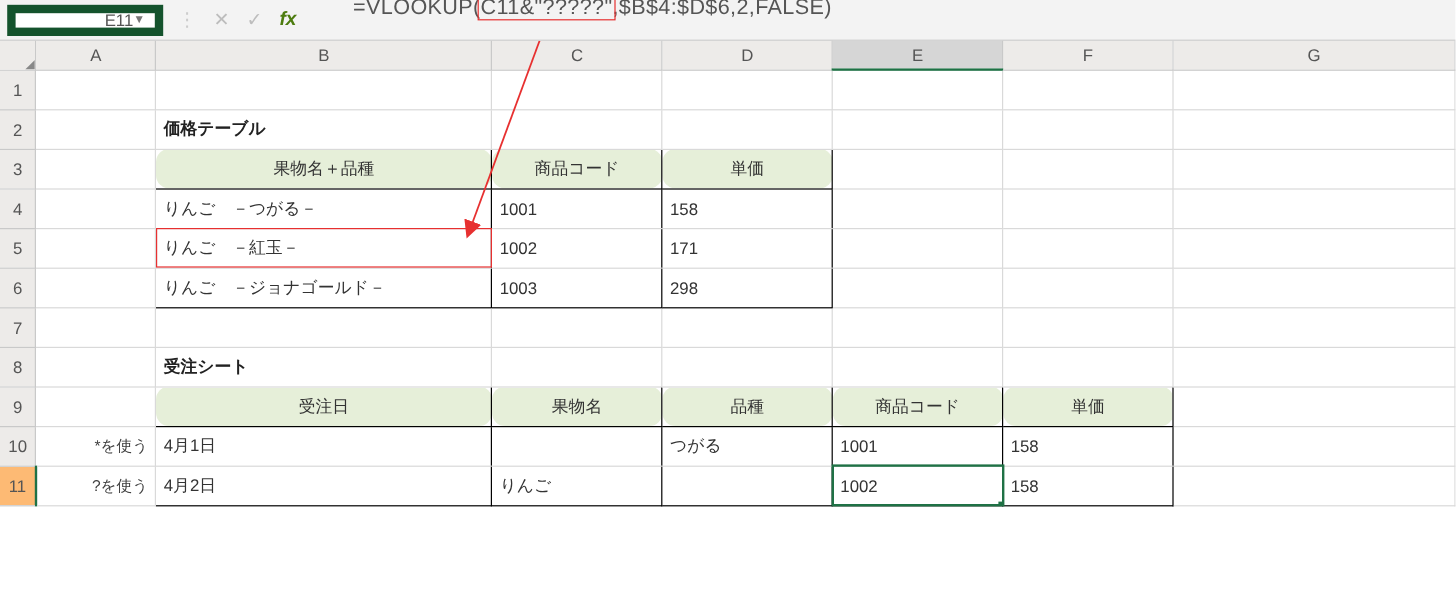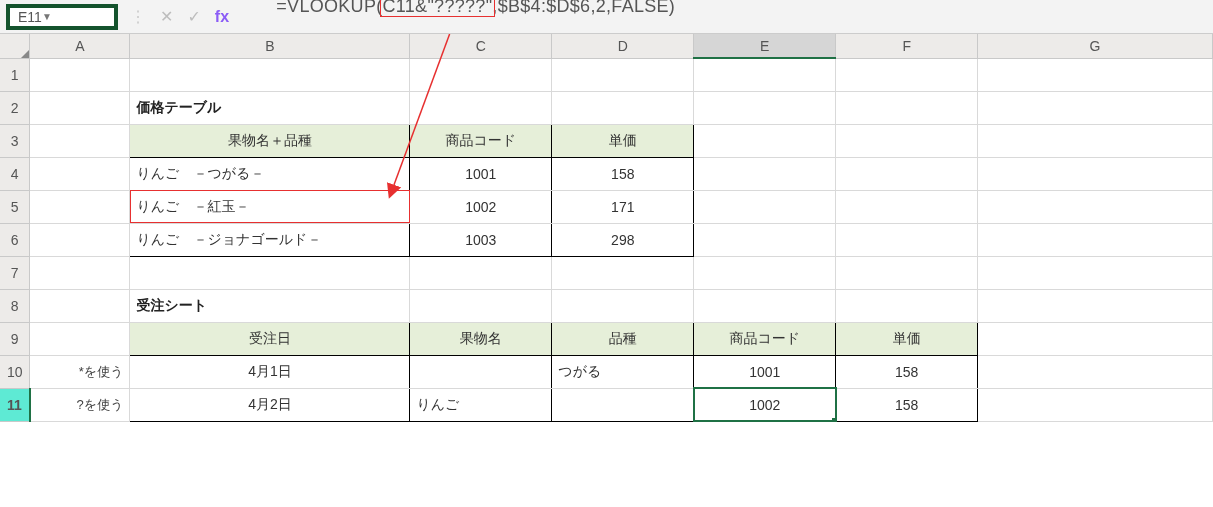--- a/index.html
+++ b/index.html
@@ -15,42 +15,42 @@
 }
 .formula-bar {
   display: flex;
   align-items: center;
   height: 34px;
   background: #f3f3f3;
   border-bottom: 1px solid #ccc;
   position: relative;
 }
 .name-box {
-  width: 112px;
+  width: 130px;
   height: 26px;
   line-height: 24px;
   background: #fff;
-  border: 4px solid #14532d;
+  border: 7px solid #14532d;
   margin: 0 6px;
   padding: 0 8px;
   color: #555;
   display: flex;
   align-items: center;
-  justify-content: flex-start;
+  justify-content: flex-end;
 }
 .name-box .dd { color:#777; font-size: 10px; }
 .fb-icons {
   display: flex;
   align-items: center;
   gap: 14px;
   padding: 0 6px;
   color: #bdbdbd;
 }
 .fb-icons span { font-size: 16px; }
-.fx { color:#8b5cf6; font-weight:bold; font-size:15px;}
+.fx { font-style: italic; color:#4d7c0f; font-weight:bold; font-size:15px;}
 .formula-text {
   flex: 1;
   padding-left: 20px;
   font-size: 18px;
   color: #555;
   letter-spacing: 0.3px;
   white-space: pre;
   position: relative;
 }
 .red-box-formula {
@@ -86,26 +86,26 @@
 .grid thead th.col-E { background:#d6d6d6; border-bottom:2px solid #1f7145; }
 .grid .rowhdr {
   background: #edebe9;
   text-align: center;
   color:#555;
   font-weight:400;
   width: 30px;
   border-right: 1px solid #c9c9c9;
   border-bottom: 1px solid #c9c9c9;
 }
-.grid .rowhdr.row-11 { background:#5eead4; border-right:2px solid #1f7145;font-weight:bold; }
+.grid .rowhdr.row-11 { background:#fdba74; border-right:2px solid #1f7145; }
 .corner { width:30px; background:#edebe9; border-right:1px solid #c9c9c9; border-bottom:1px solid #c9c9c9; }
 .bold { font-weight: bold; color:#222; }
-.right { text-align: center; padding-right: 8px; }
+.right { text-align: left; padding-right: 8px; }
 .left { text-align: left; padding-left: 8px; }
-.hdr-green { background:#e6efd9 !important; text-align:center; }
+.hdr-green { background:#e6efd9 !important; text-align:center;border-radius:11px; }
 .bd-t { border-top: 1.5px solid #000 !important; }
 .bd-b { border-bottom: 1.5px solid #000 !important; }
 .bd-l { border-left: 1.5px solid #000 !important; }
 .bd-r { border-right: 1.5px solid #000 !important; }
 .bd-v { border-right: 1px solid #000 !important; }
 .red-note { color:#404040; font-size:13px; text-align:right; padding-right:4px;}
 .sel-cell { outline: 2px solid #1f7145; outline-offset: -1px; position: relative; }
 .sel-handle {
   position: absolute;
   right: -3px;

